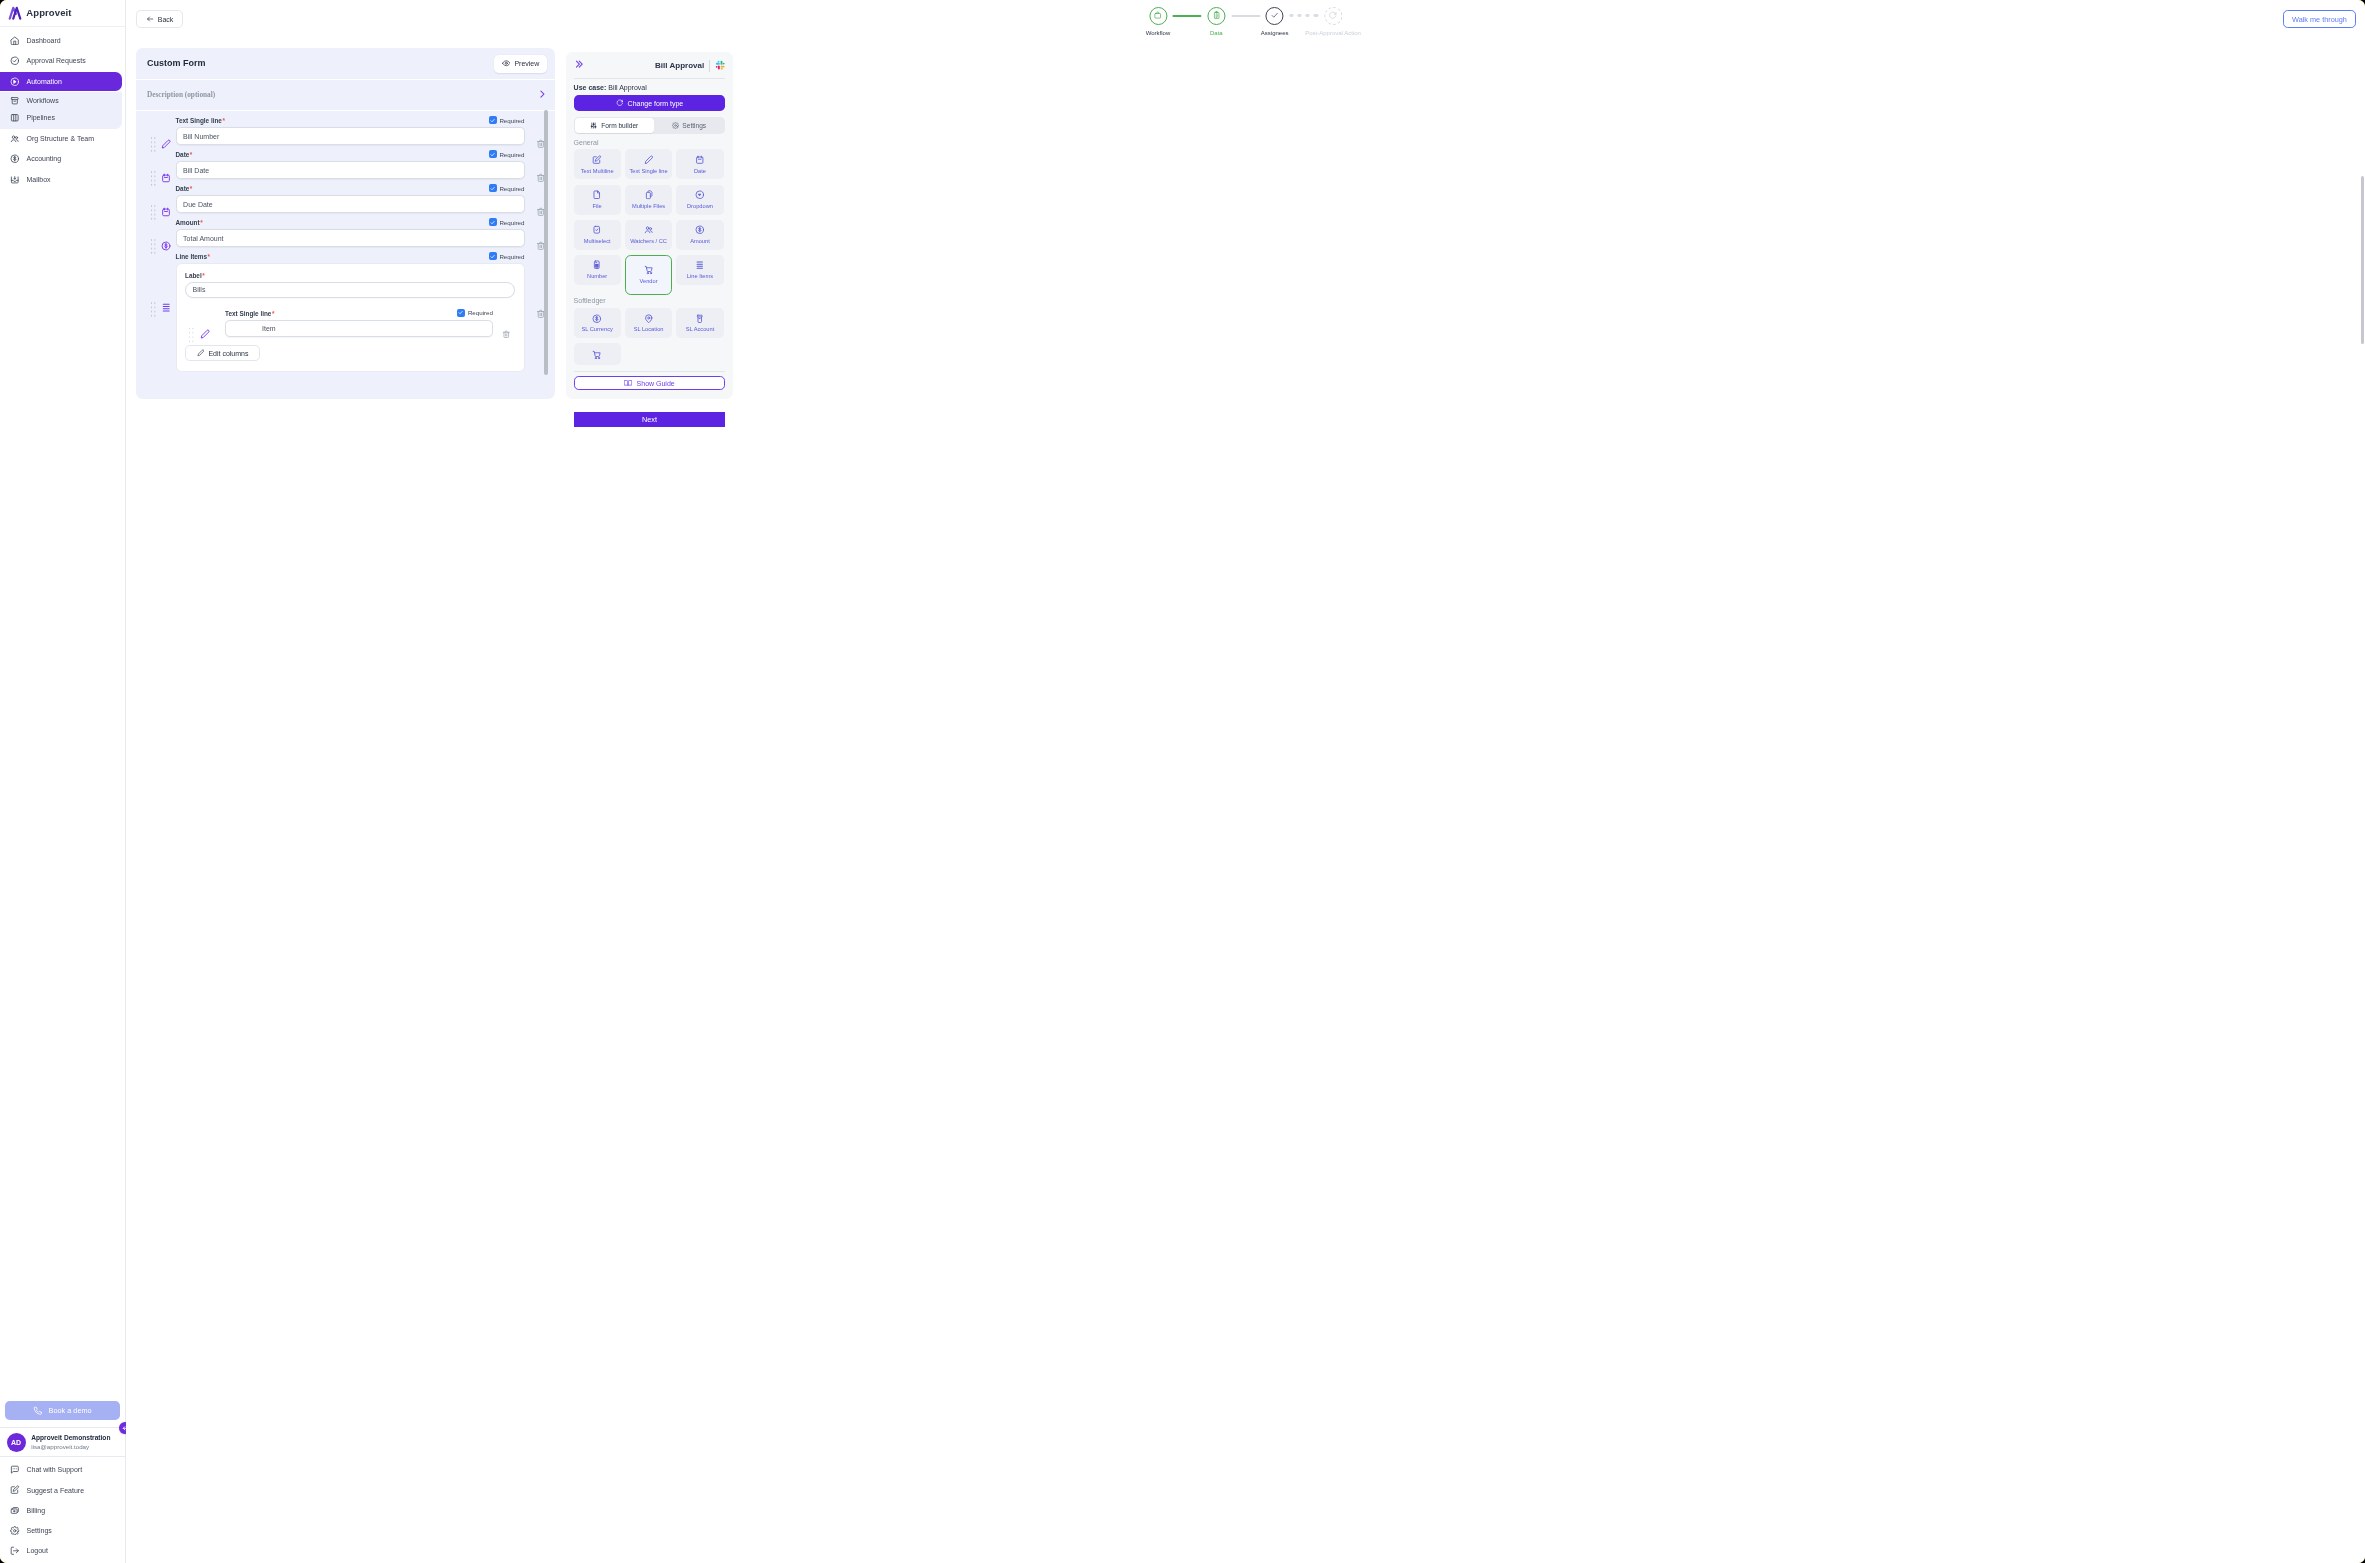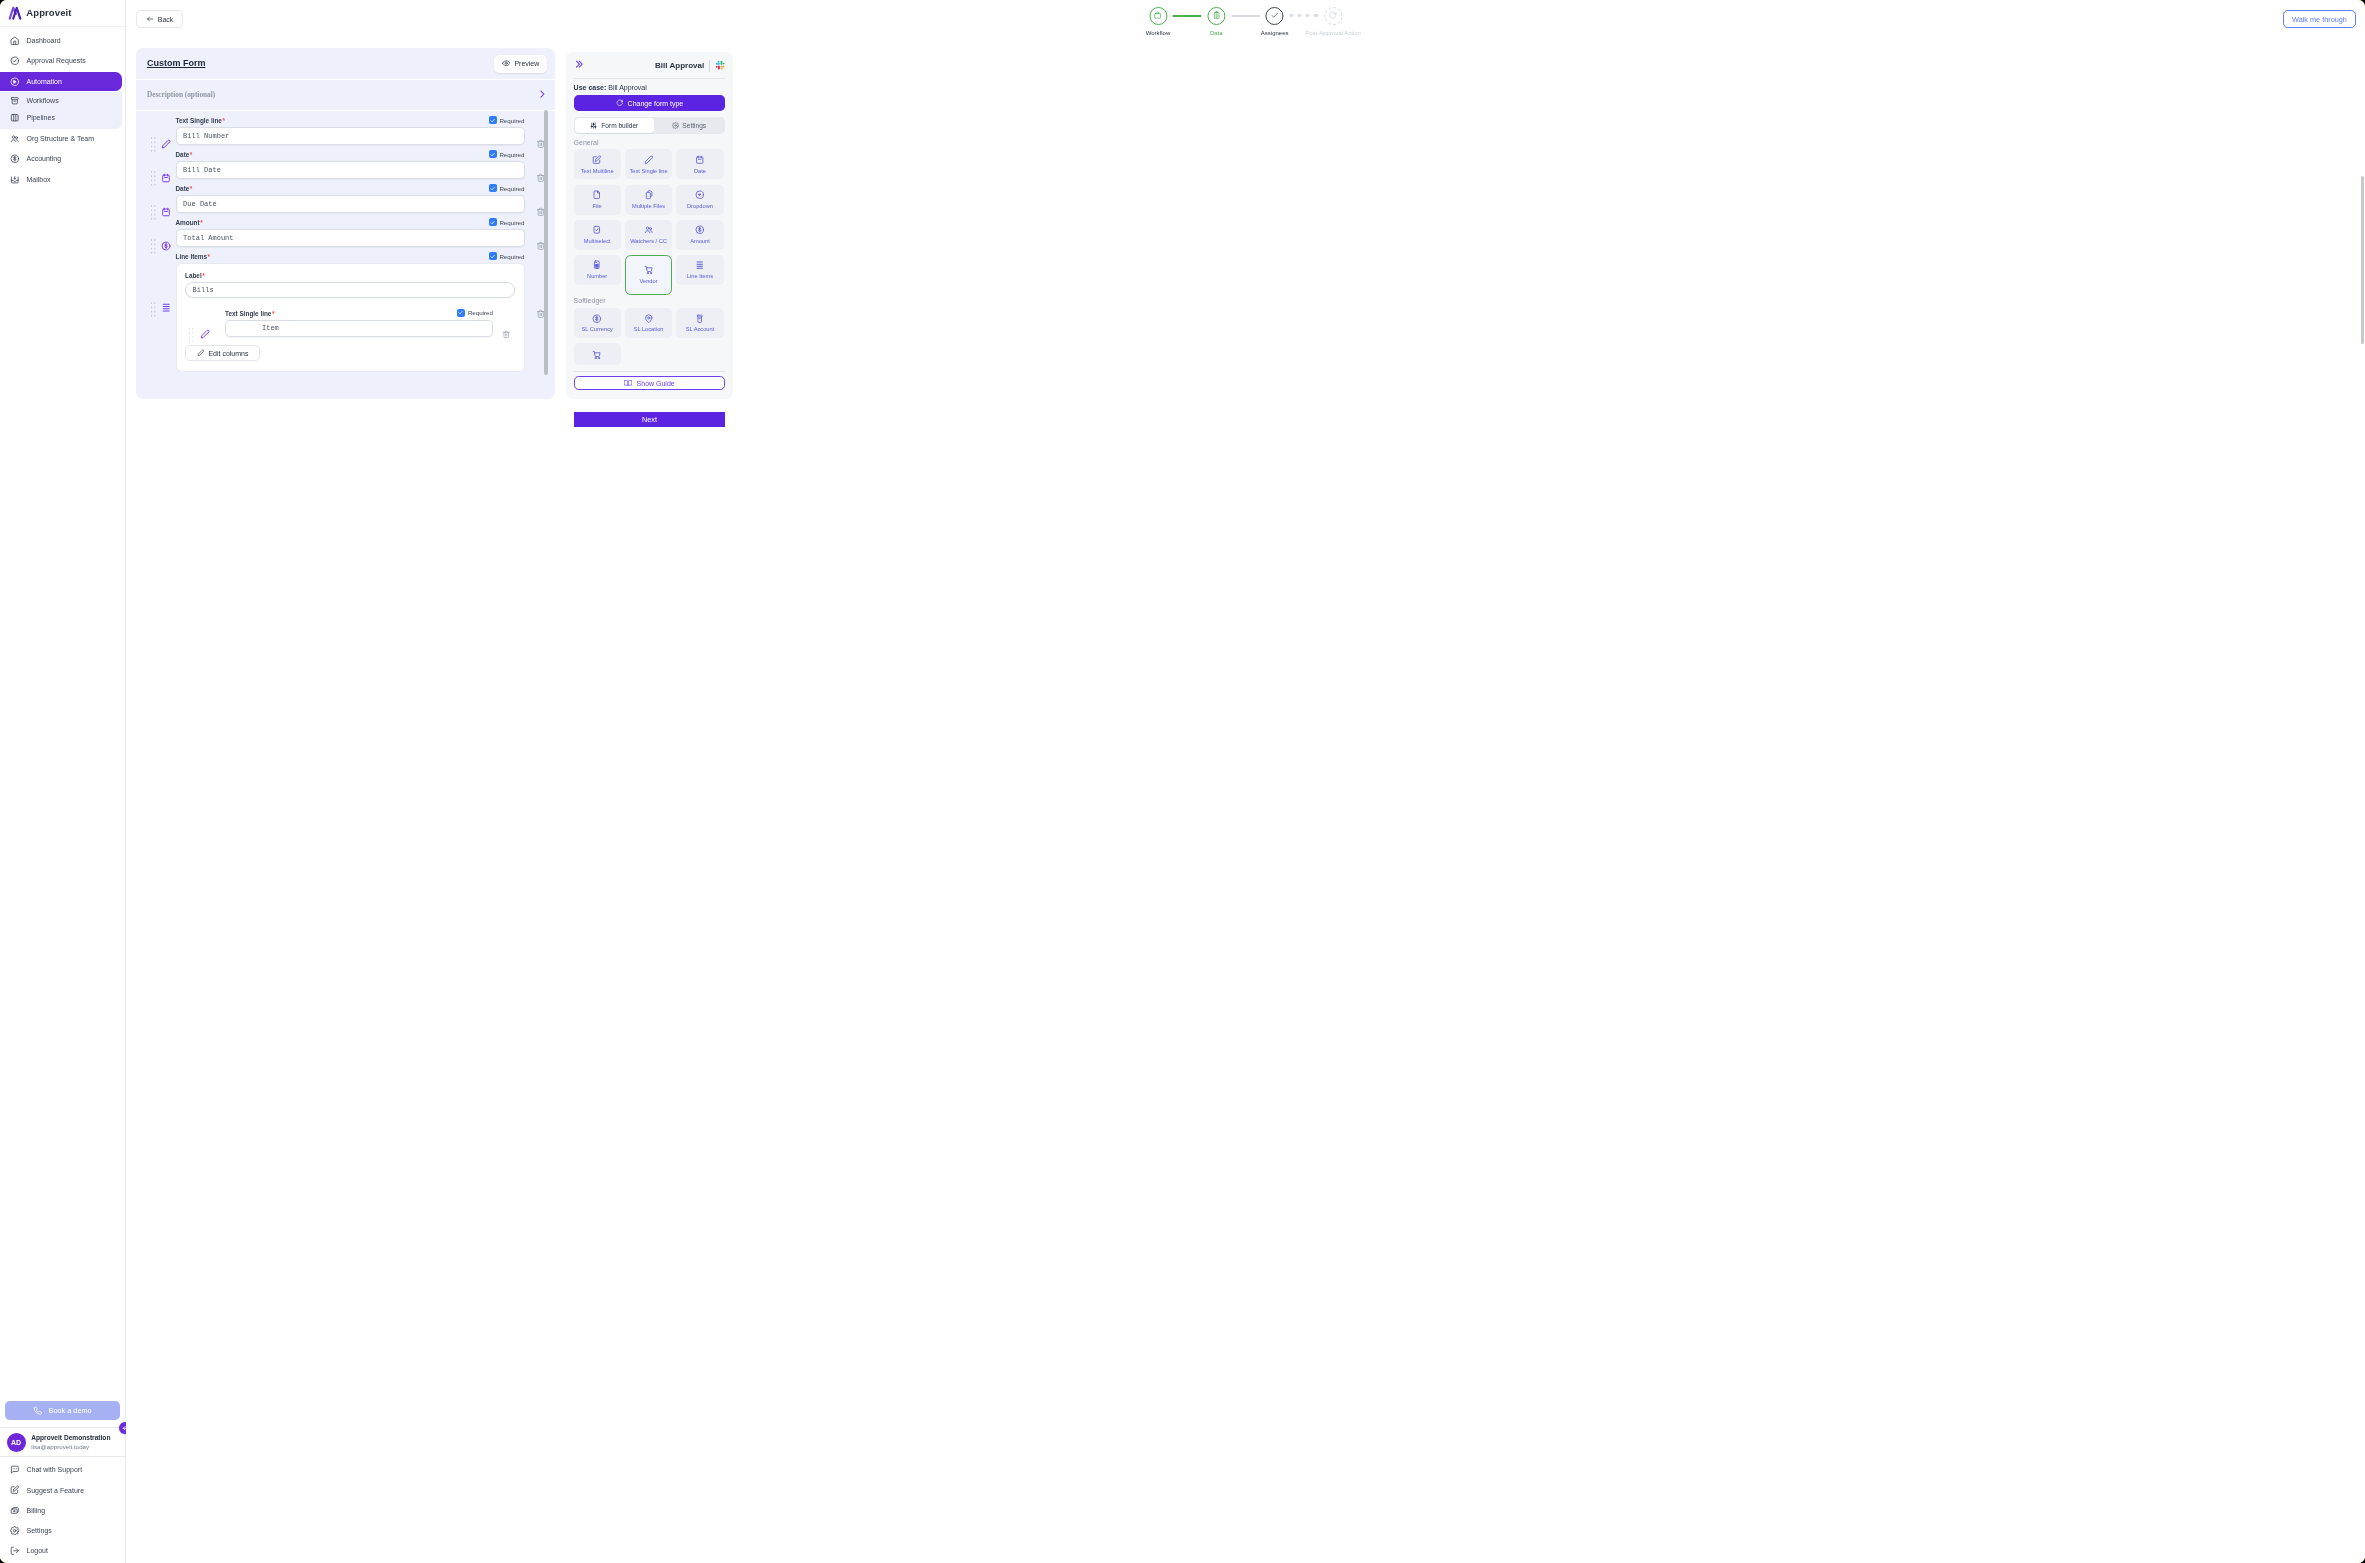--- a/index.html
+++ b/index.html
@@ -44,31 +44,31 @@
   .step.green-label .s-label { color:#4caf50; }
   .step.disabled .s-label { color:#c9ced6; }
   .conn { height:2.4px; width:29px; border-radius:1.4px; margin:8px 5.7px 0; background:#d9dde3; }
   .conn.green { background:#4caf50; }
   .conn.dotted { background:none; display:flex; gap:3.8px; align-items:center; }
   .conn.dotted i { width:4.3px; height:2.8px; border-radius:1.4px; background:#d9dde3; }
 
   
   .card { position:absolute; left:9.5px; top:48px; width:419px; height:351px; background:#eef1fb; border-radius:6.6px; }
   .card-head { position:relative; height:31px; }
-  .card-title { position:absolute; left:11.4px; top:10.4px; font-size:9px; font-weight:bold; color:#1e2837;text-decoration:underline; }
+  .card-title { position:absolute; left:11.4px; top:10.4px; font-size:9px; font-weight:bold; color:#1e2837; }
   .preview-btn { position:absolute; right:7.6px; top:6.6px; height:18px; padding:0 7.6px; background:#fff; box-shadow:0 0.5px 1.4px rgba(30,40,60,.10); color:#2a3342; }
   .wdiv { height:0.9px; background:#fff; }
   .desc-row { position:relative; height:30px;font-family:Liberation Serif, serif; }
   .desc-label { position:absolute; left:11.4px; top:10.4px; font-size:7.3px; color:#8e96a3; font-weight:bold; }
   .desc-chev { position:absolute; right:7.6px; top:9.5px; color:#7c3aed; cursor:pointer; }
   .fields { position:relative; padding-top:6.6px; }
   .frow { position:relative; margin:0 30px 6.2px 40px; }
   .flabel { font-size:6.4px; color:#343e4e; margin-bottom:2.8px; font-weight:bold; }
   .ast { color:#ef5350; margin-left:0.5px; }
-  .finput { width:100%; height:18px; border-radius:4.7px; border:0.5px solid #d9dee6; background:#fff; padding:0 6.6px; font-size:7px; color:#4a5462; font-family:Liberation Mono, monospace; box-shadow:0 0.5px 0.9px rgba(30,40,60,.05); outline:none; }
+  .finput { width:100%; height:18px; border-radius:4.7px; border:0.5px solid #d9dee6; background:#fff; padding:0 6.6px; font-size:7px; color:#4a5462; font-family:Liberation Sans, sans-serif; box-shadow:0 0.5px 0.9px rgba(30,40,60,.05); outline:none; }
   .req { position:absolute; right:0; top:-0.9px; display:flex; align-items:center; gap:2.8px; cursor:pointer; }
   .cbx { width:8px; height:8px; border-radius:1.9px; background:#2e7cf6; display:flex; align-items:center; justify-content:center; color:#fff; }
   .cbx svg.ic { width:5.2px; height:5.2px; stroke-width:3.5; }
   .req-t { font-size:6.2px; color:#3c4454; }
   .dots { position:absolute; left:-24.6px; width:4.7px; height:14.7px; }
   .dots::before { content:""; position:absolute; left:0; top:0; width:1.4px; height:1.4px; border-radius:50%; background:#c4c8d0;
     box-shadow:3.3px 0 #c4c8d0, 0 4.3px #c4c8d0, 3.3px 4.3px #c4c8d0, 0 8.5px #c4c8d0, 3.3px 8.5px #c4c8d0, 0 12.8px #c4c8d0, 3.3px 12.8px #c4c8d0; }
   .ficon { position:absolute; left:-15px; color:#7c3aed; cursor:default; }
   .ficon svg.ic { width:10px; height:10px; stroke-width:2.3; }
   .trash { position:absolute; right:-21px; color:#9aa3b0; cursor:pointer; }

